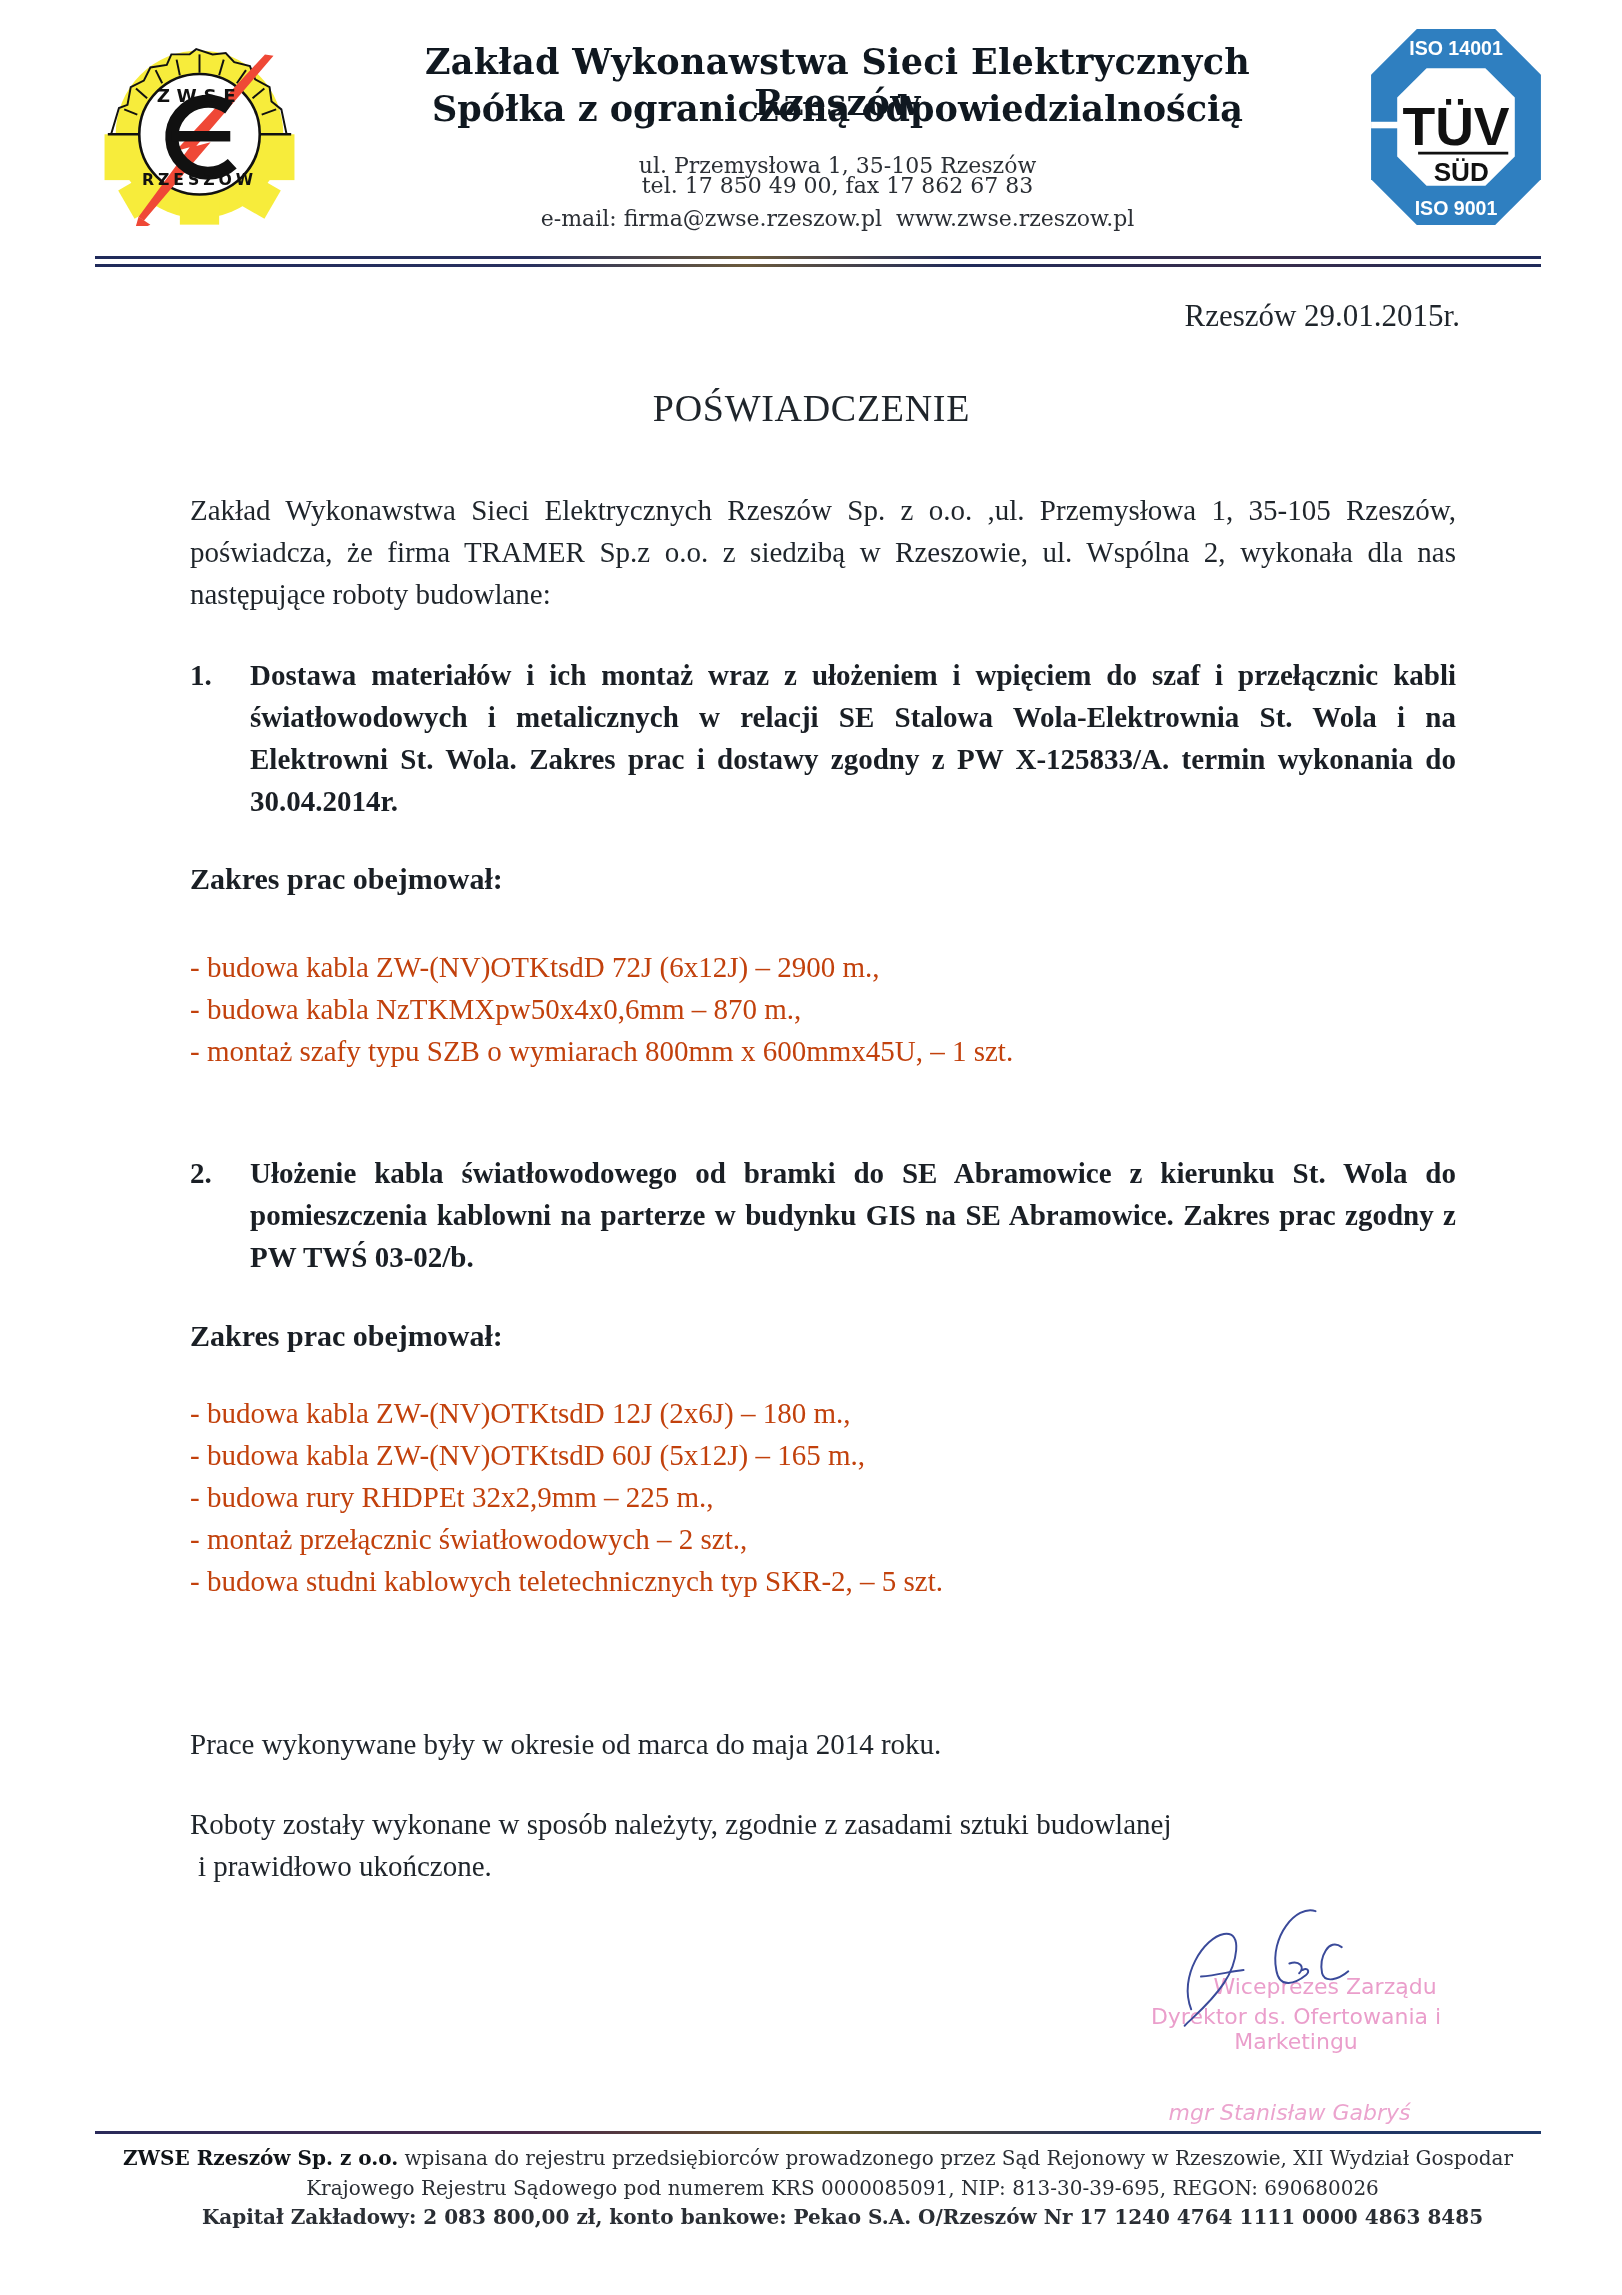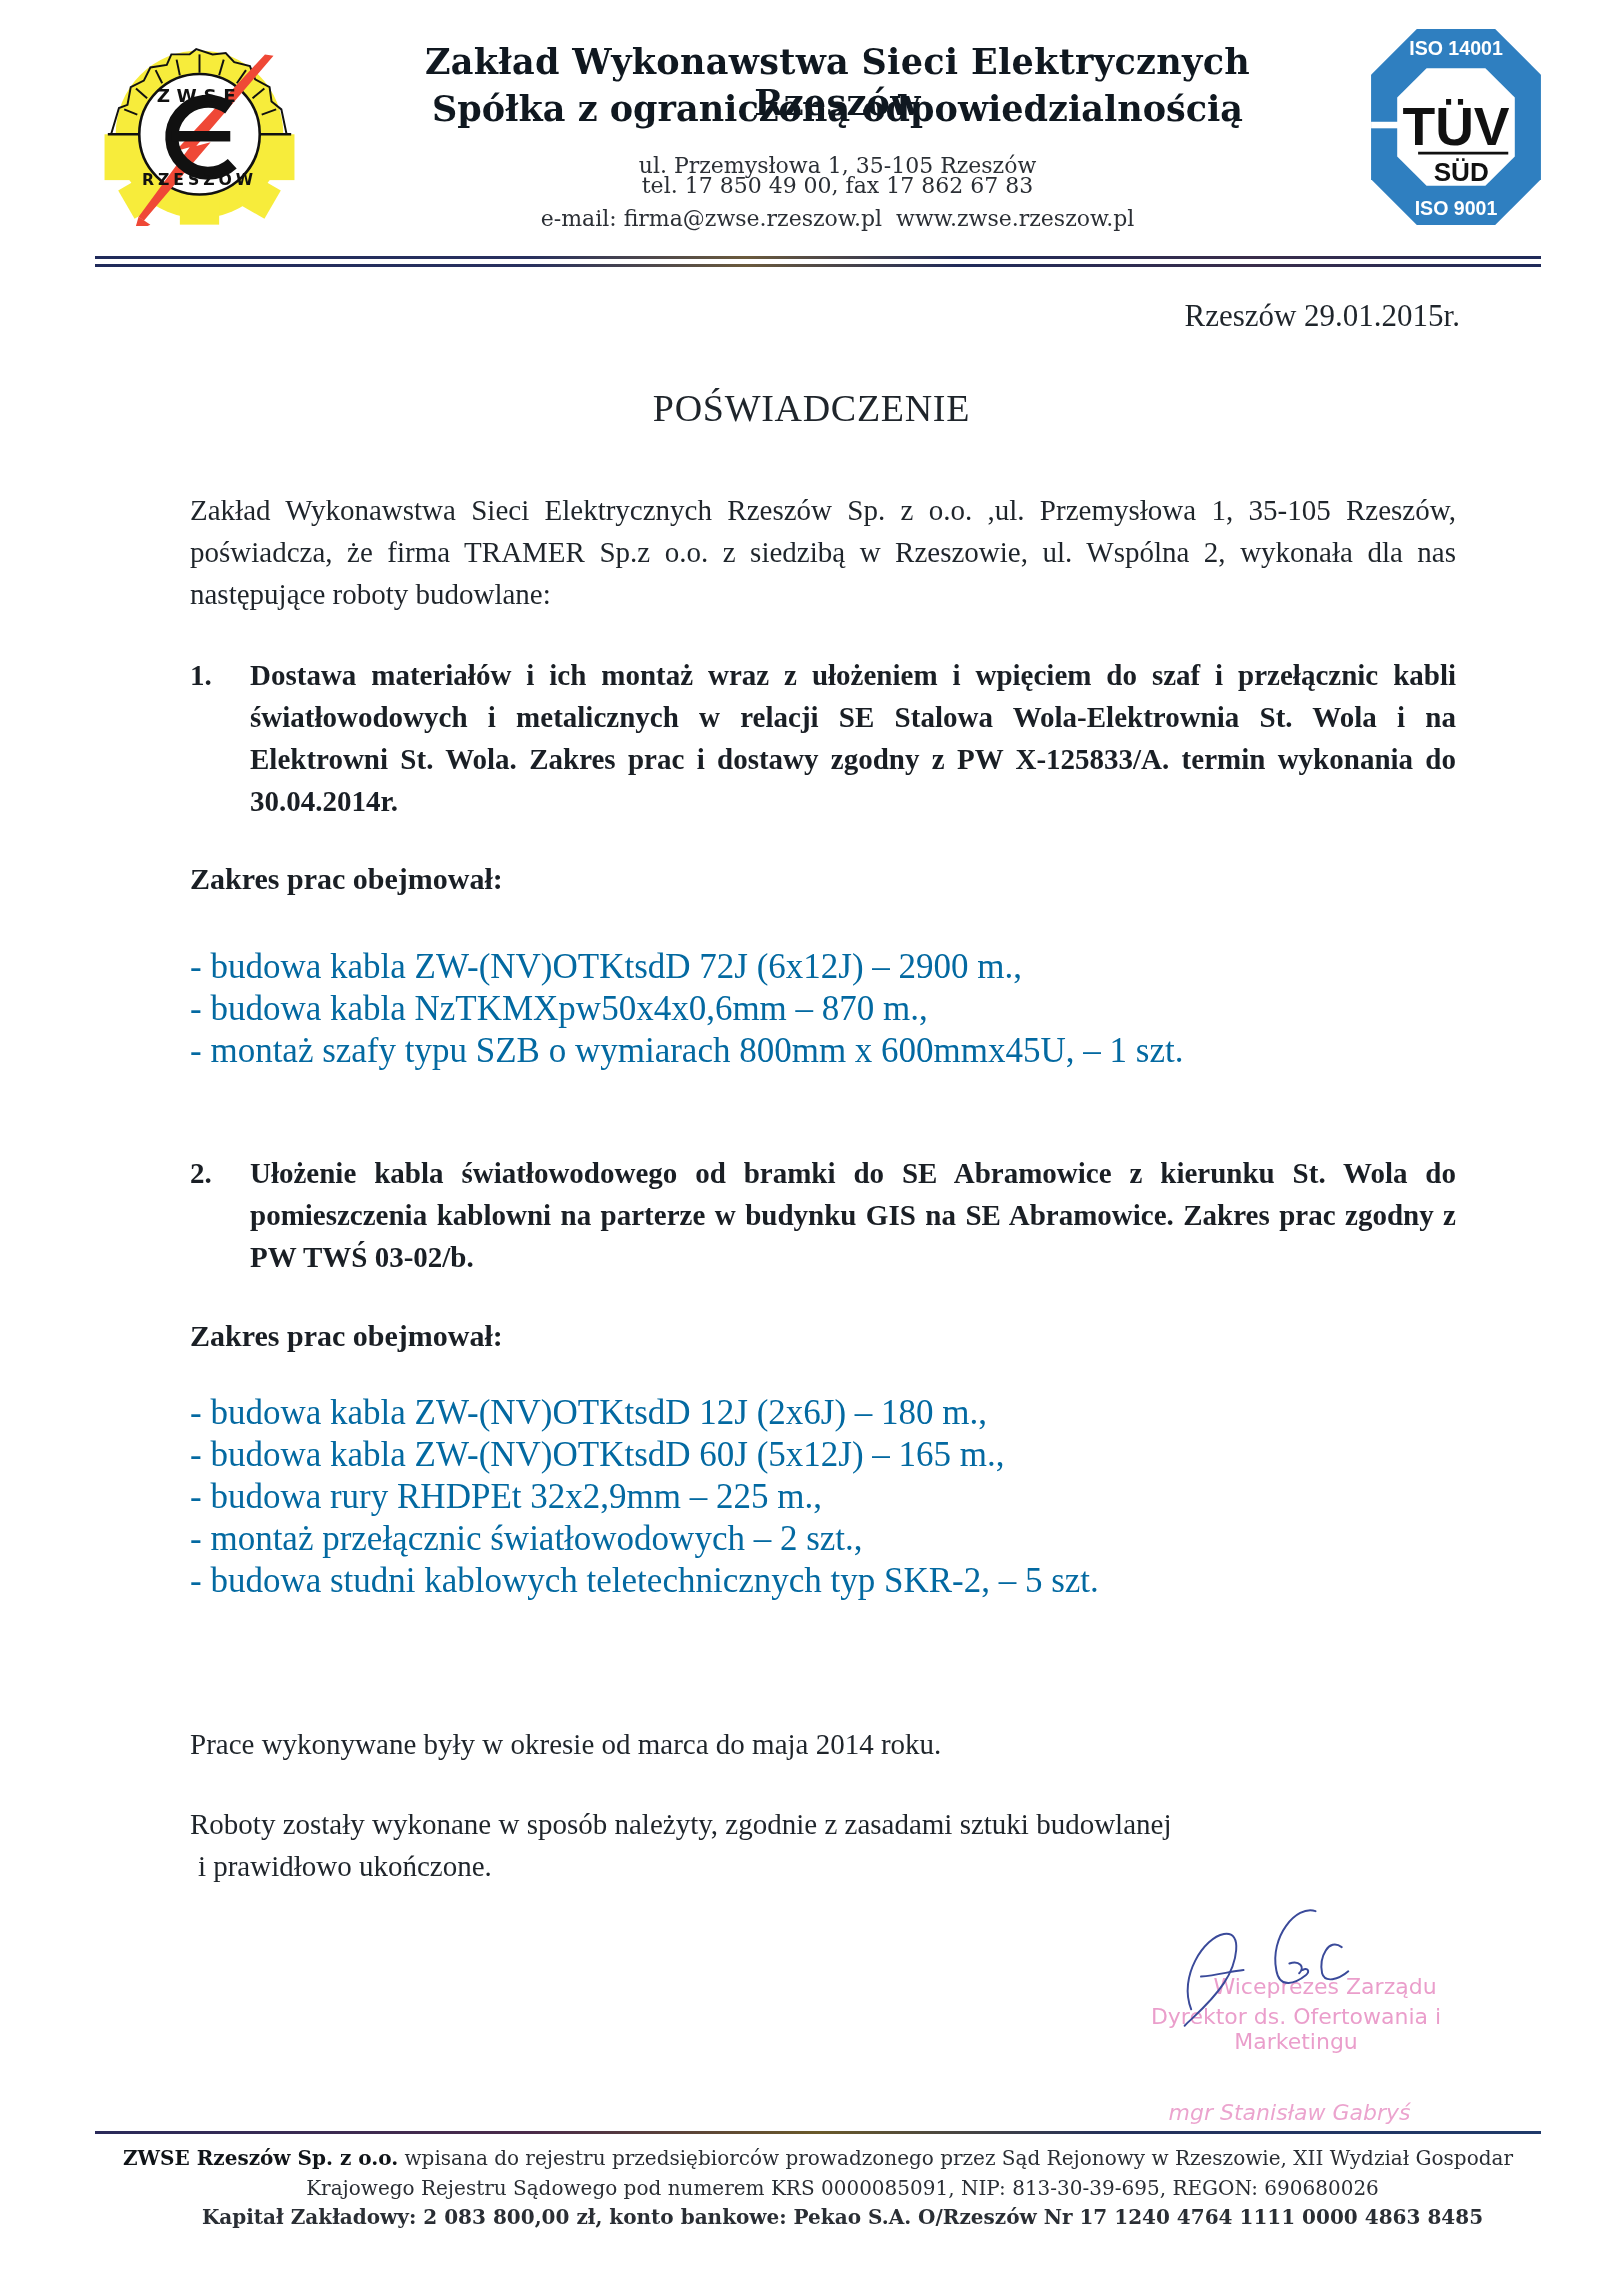--- a/index.html
+++ b/index.html
@@ -28,21 +28,21 @@
   .para { left: 190px; width: 1266px; font-size: 29px; line-height: 42px; text-align: justify; color: #1f252b; }
   #intro { top: 489px; }
   .item { left: 190px; width: 1266px; font-size: 29px; line-height: 42px; font-weight: bold; color: #1a1f25; }
   .item .num { position: absolute; left: 0; top: 0; }
   .item .txt { margin-left: 60px; text-align: justify; text-align-last: left; }
   #item1 { top: 654px; }
   #item2 { top: 1152px; }
   .scope-h { left: 190px; font-size: 30px; font-weight: bold; color: #1a1f25; }
   #scope1-h { top: 862px; }
   #scope2-h { top: 1319px; }
-  .list { left: 190px; width: 1243px; font-size: 35px; line-height: 42px; color: #0369a1; }
+  .list { left: 190px; width: 1243px; font-size: 29px; line-height: 42px; color: #c2410c; }
   #list1 { top: 946px; }
   #list2 { top: 1392px; }
   #period { left: 190px; top: 1728px; font-size: 29px; color: #1f252b; }
   #closing { left: 190px; top: 1803px; width: 1243px; font-size: 29px; line-height: 42px; color: #1f252b; }
   #closing .l2 { padding-left: 7.9px; }
 
   
   #signature { left: 1165px; top: 1898px; width: 216px; height: 131px; }
   .stamp { font-family: "DejaVu Sans", "Liberation Sans", sans-serif; color: #e78ec3; }
   #stamp-role1 { left: 1178px; top: 1974px; width: 294px; font-size: 22px; text-align: center; opacity: 0.85; }

